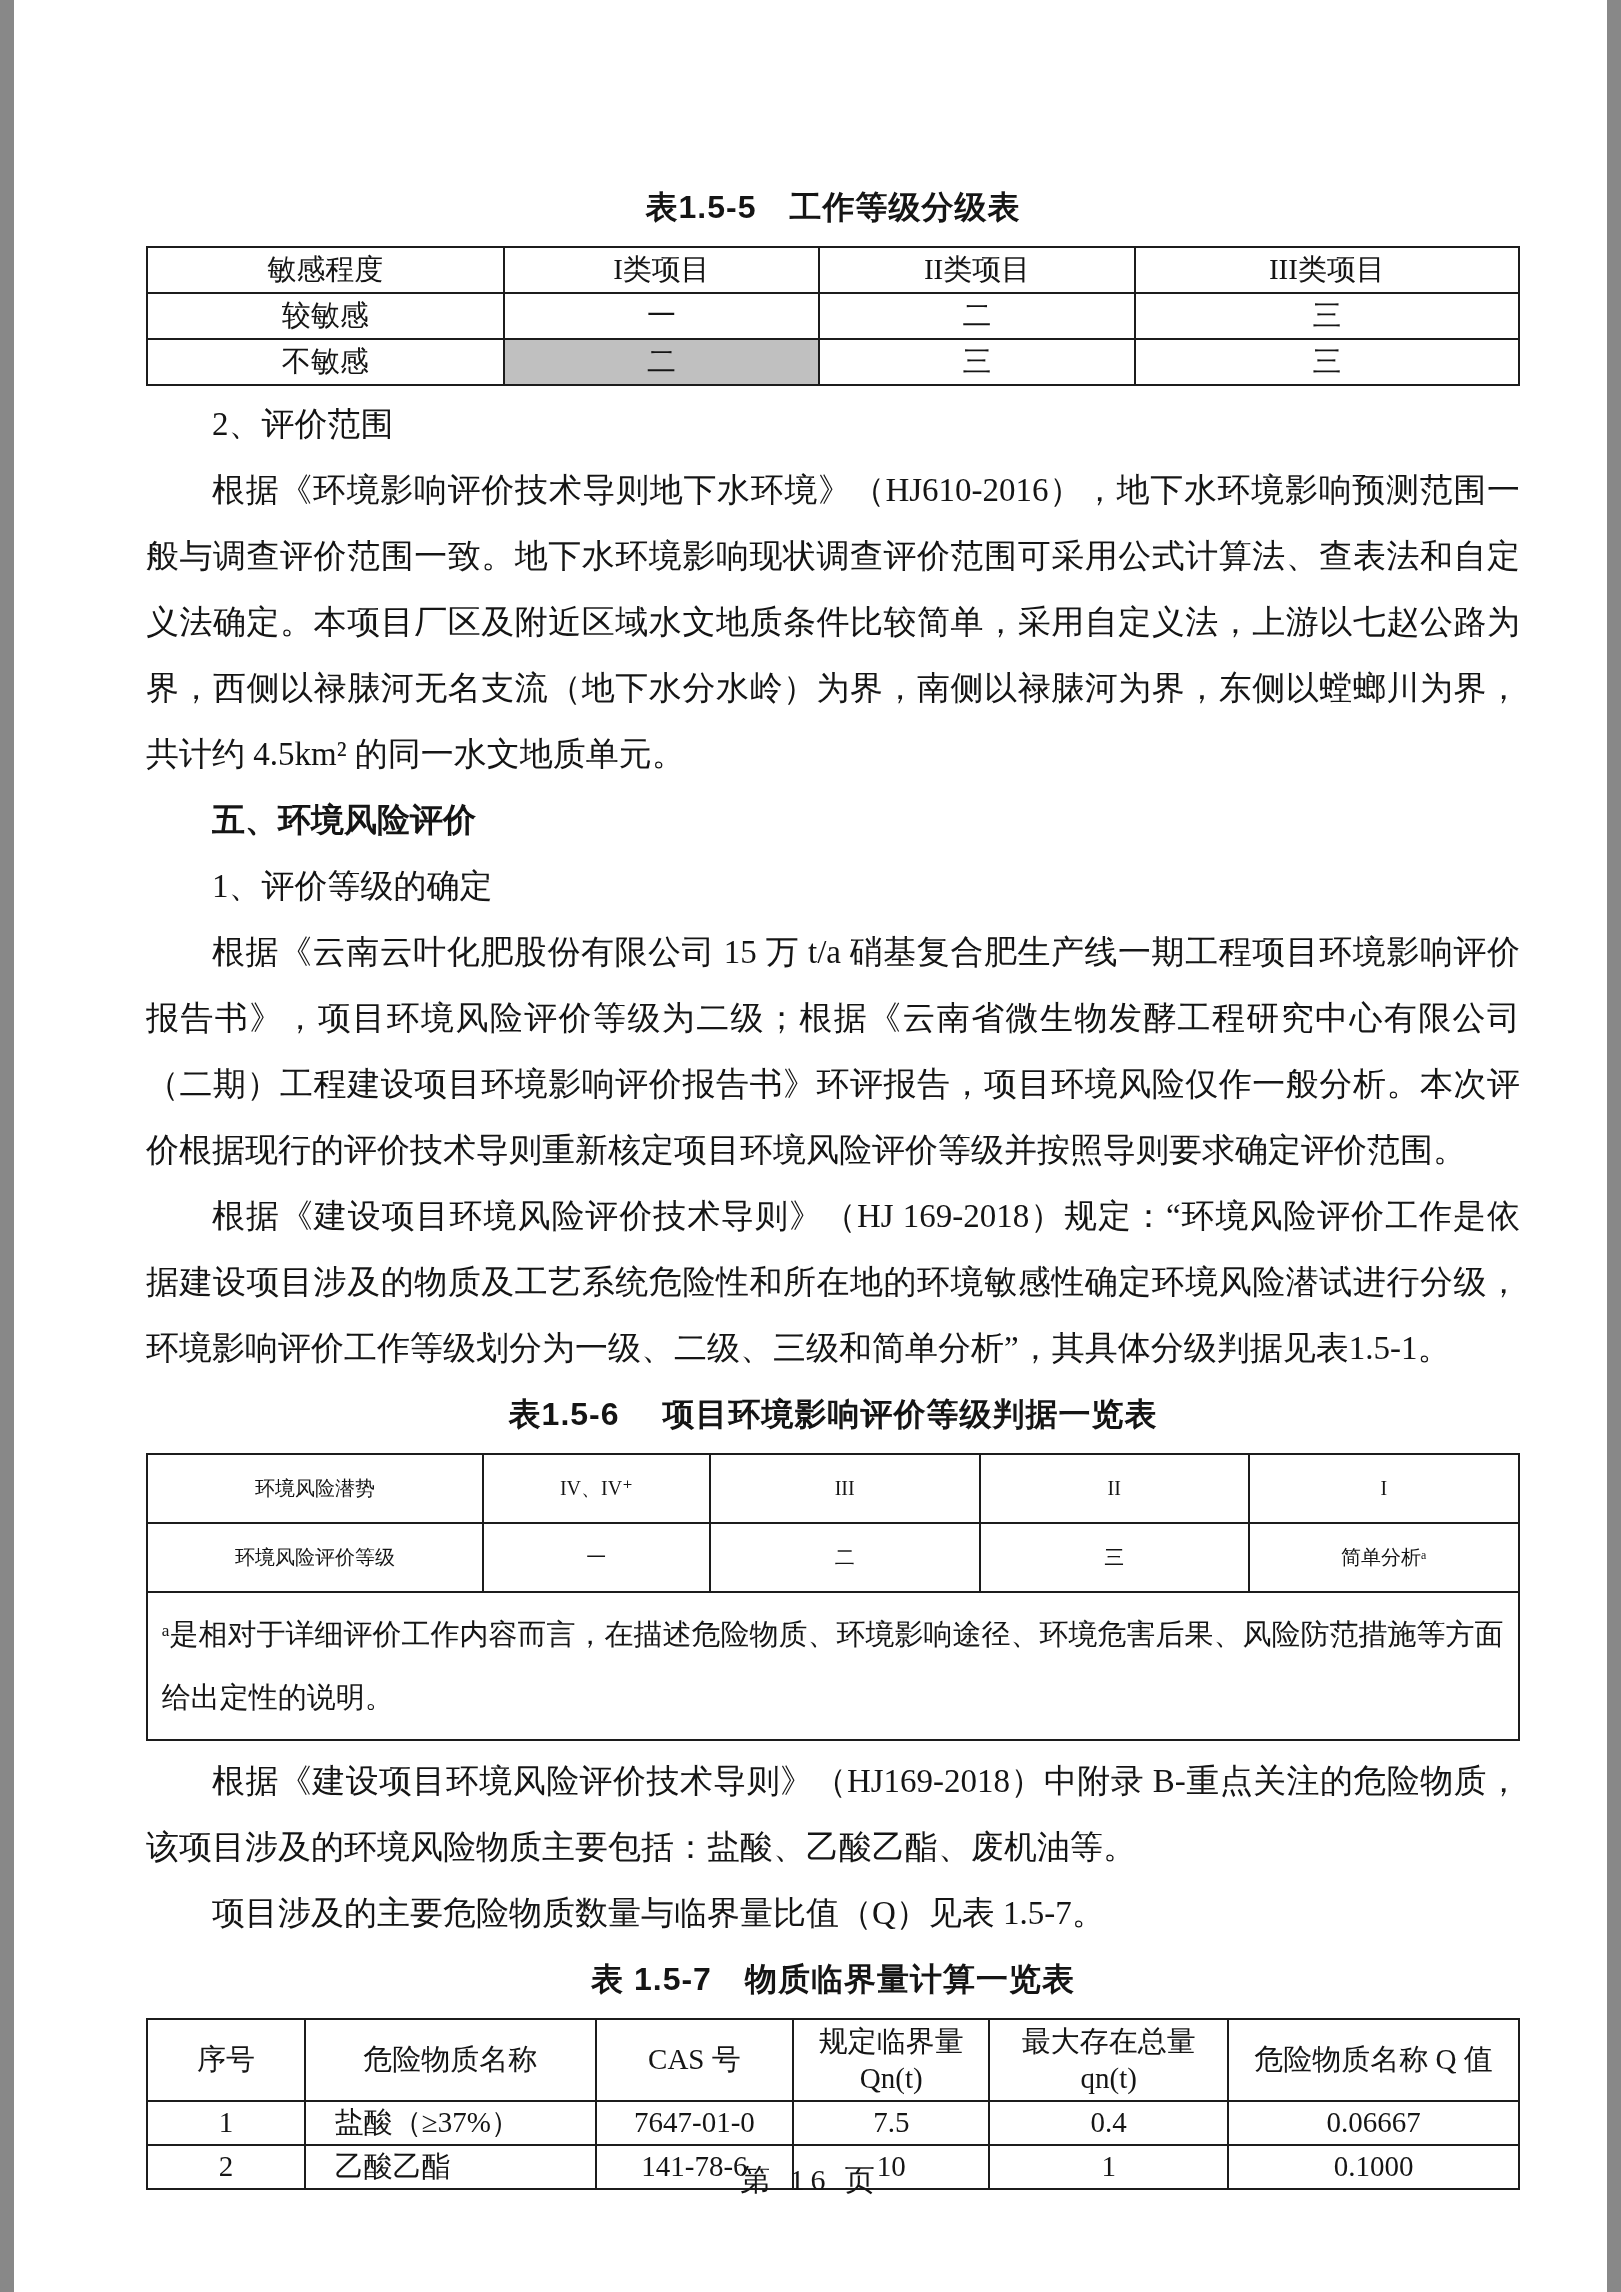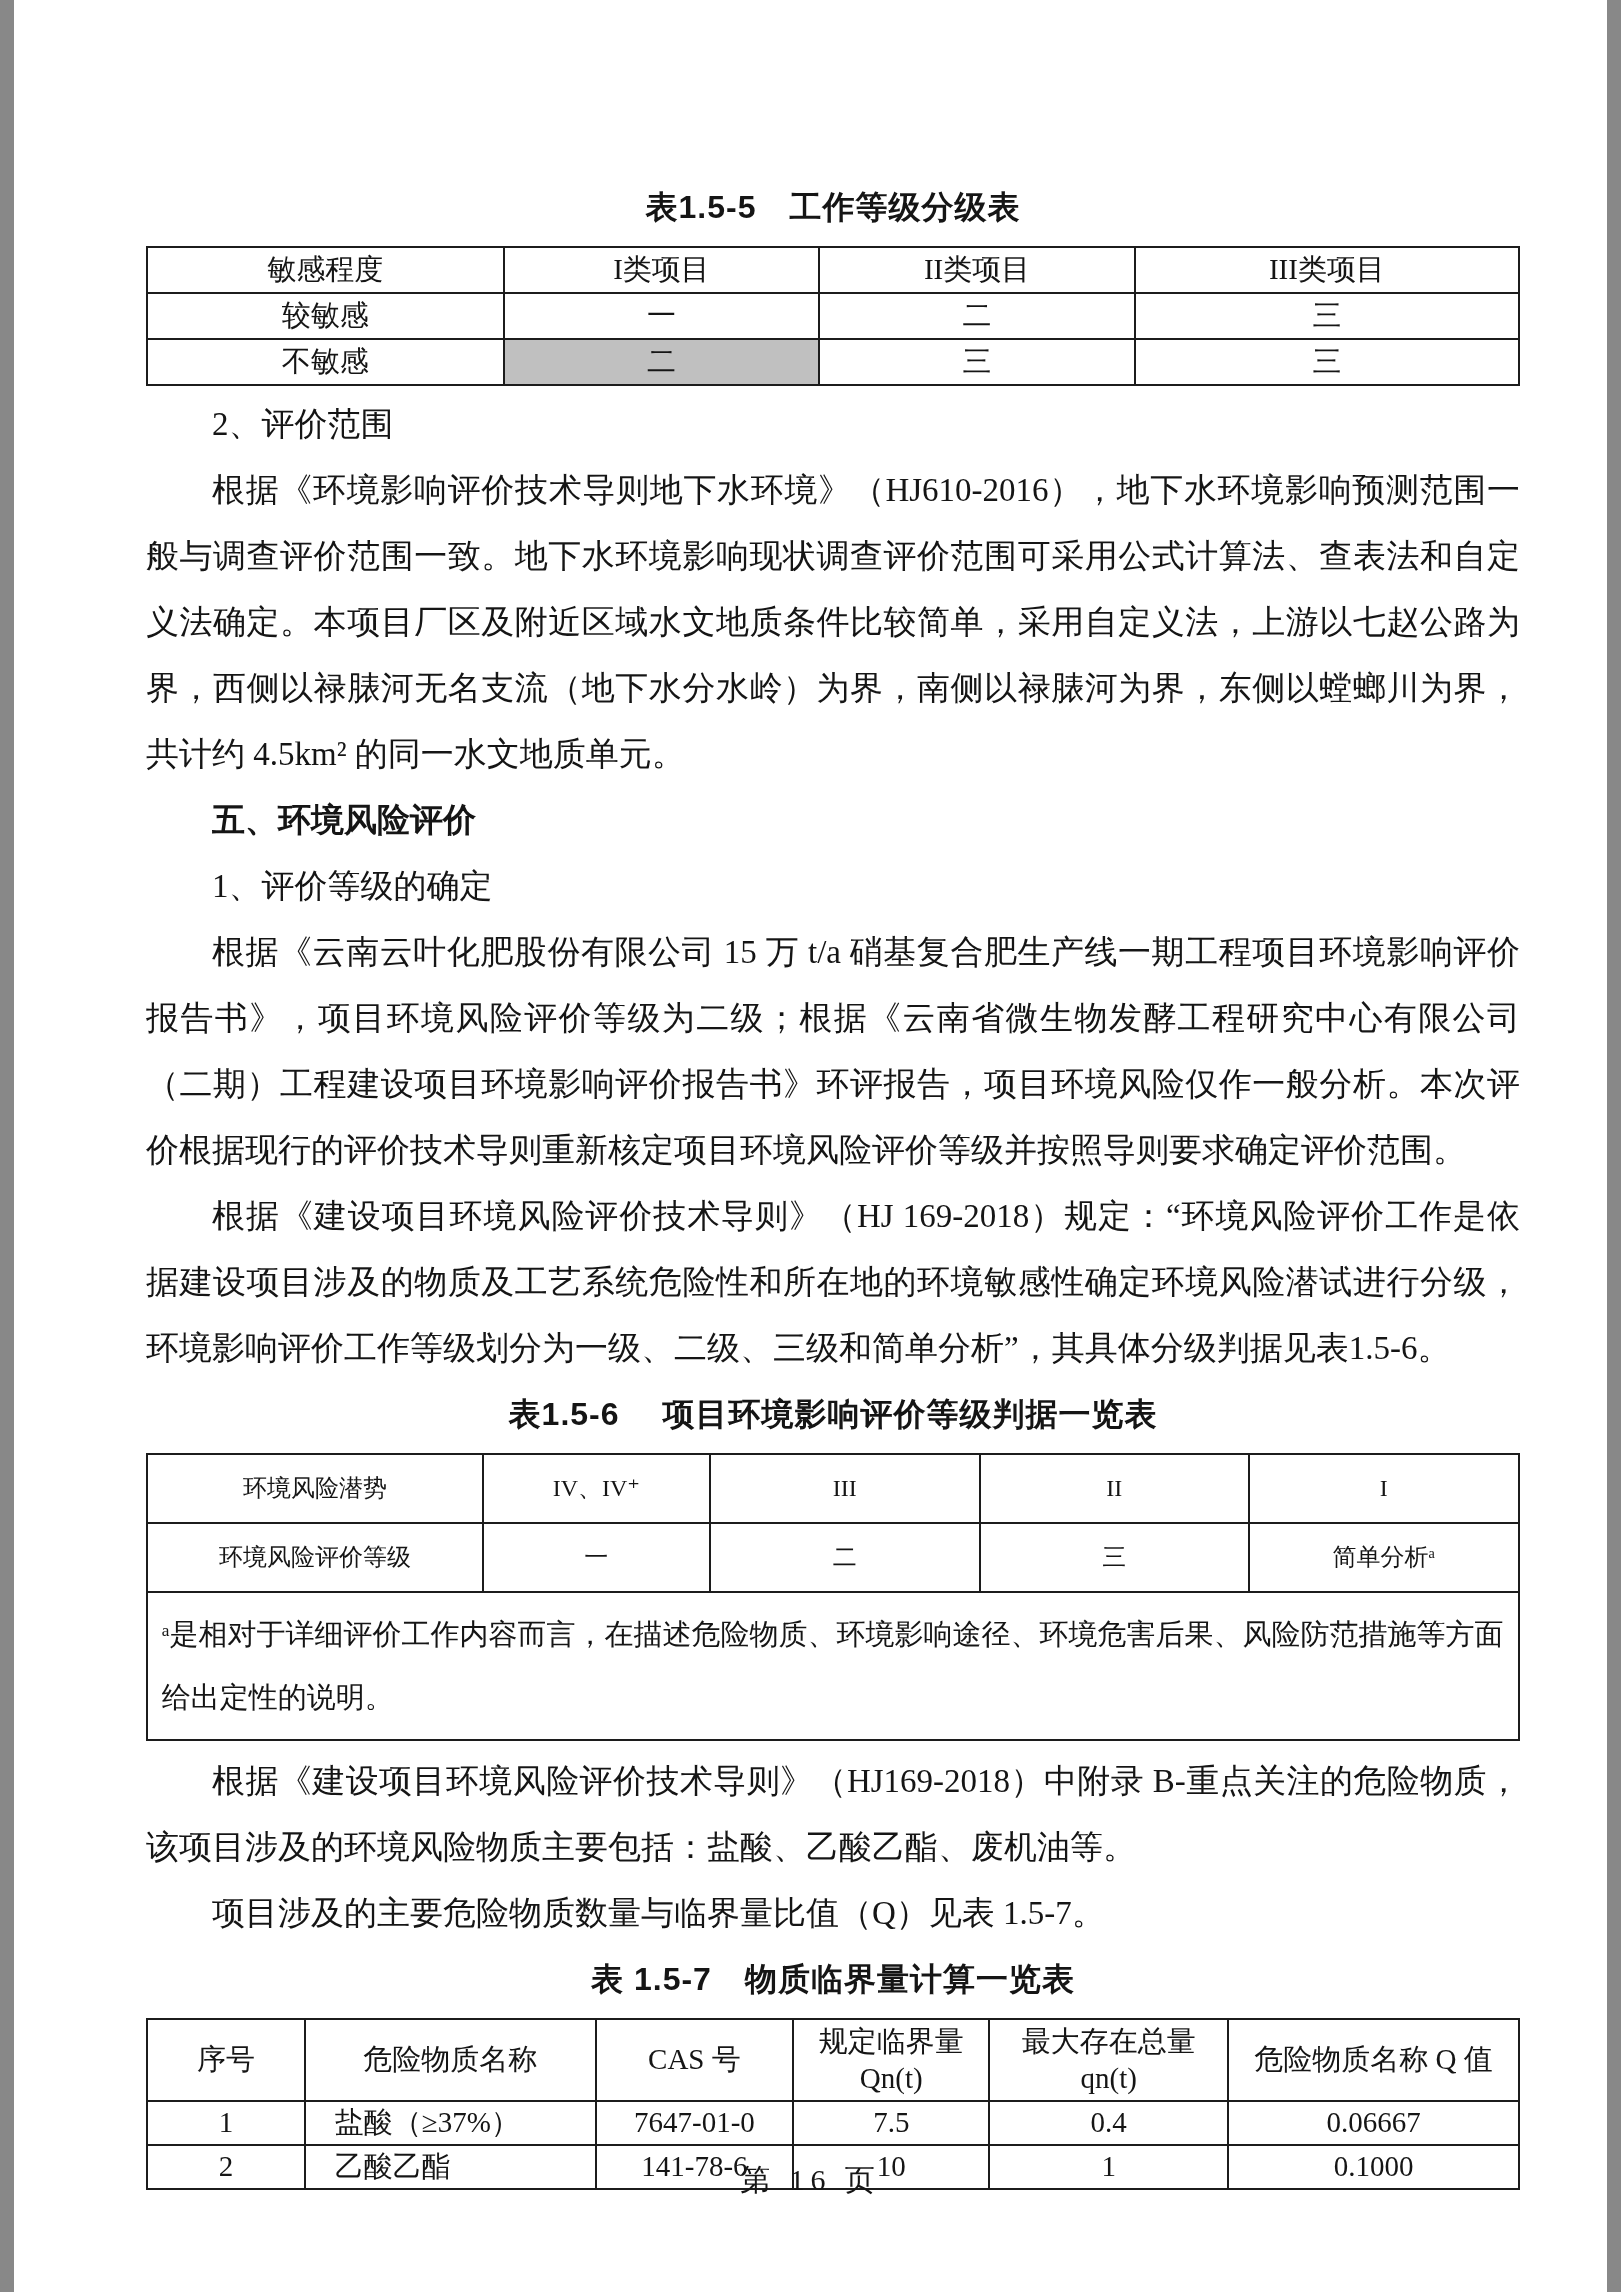--- a/index.html
+++ b/index.html
@@ -26,21 +26,21 @@
   td,th{
     border:2px solid #1c1c1c;
     text-align:center;
     vertical-align:middle;
     font-weight:normal;
     font-size:29px;
     padding:2px 5.9px;
     word-break:break-all;
   }
   .t155 td,.t155 th{height:39px;}
-  .t156 td{height:63px;font-size:24px;}
+  .t156 td{height:63px;font-size:20px;}
   .t156 td.footnote{
     height:auto;
     text-align:left;
     font-size:29px;
     line-height:63px;
     padding:9.8px 13.7px;
   }
   .t157 th{height:76px;line-height:37px;white-space:pre-line;padding:2px;}
   .t157 tbody td{height:40px;padding:1px;}
   .t157 tbody td:nth-child(2){text-align:left;padding-left:29px;}
@@ -107,21 +107,21 @@
     <div class="line" style="margin-top:5.9px;">2、评价范围</div>
 
     <p class="para">根据《环境影响评价技术导则地下水环境》（HJ610-2016），地下水环境影响预测范围一般与调查评价范围一致。地下水环境影响现状调查评价范围可采用公式计算法、查表法和自定义法确定。本项目厂区及附近区域水文地质条件比较简单，采用自定义法，上游以七赵公路为界，西侧以禄脿河无名支流（地下水分水岭）为界，南侧以禄脿河为界，东侧以螳螂川为界，共计约 4.5km² 的同一水文地质单元。</p>
 
     <div class="line h-bold">五、环境风险评价</div>
 
     <div class="line">1、评价等级的确定</div>
 
     <p class="para">根据《云南云叶化肥股份有限公司 15 万 t/a 硝基复合肥生产线一期工程项目环境影响评价报告书》，项目环境风险评价等级为二级；根据《云南省微生物发酵工程研究中心有限公司（二期）工程建设项目环境影响评价报告书》环评报告，项目环境风险仅作一般分析。本次评价根据现行的评价技术导则重新核定项目环境风险评价等级并按照导则要求确定评价范围。</p>
 
-    <p class="para">根据《建设项目环境风险评价技术导则》（HJ 169-2018）规定：“环境风险评价工作是依据建设项目涉及的物质及工艺系统危险性和所在地的环境敏感性确定环境风险潜试进行分级，环境影响评价工作等级划分为一级、二级、三级和简单分析”，其具体分级判据见表1.5-6。</p>
+    <p class="para">根据《建设项目环境风险评价技术导则》（HJ 169-2018）规定：“环境风险评价工作是依据建设项目涉及的物质及工艺系统危险性和所在地的环境敏感性确定环境风险潜试进行分级，环境影响评价工作等级划分为一级、二级、三级和简单分析”，其具体分级判据见表1.5-1。</p>
 
     <div class="caption mt-cap">表1.5-6　 项目环境影响评价等级判据一览表</div>
 
     <table class="t156">
       <colgroup>
           <col style="width:24.5%">
           <col style="width:16.5%">
           <col style="width:19.7%">
           <col style="width:19.6%">
           <col style="width:19.7%">

